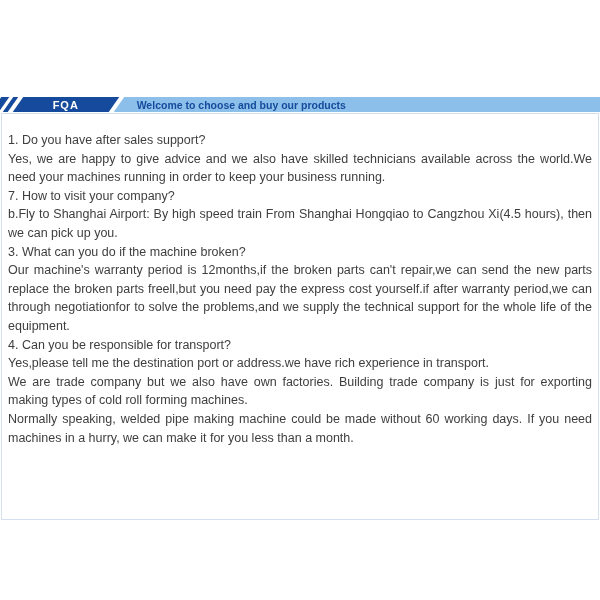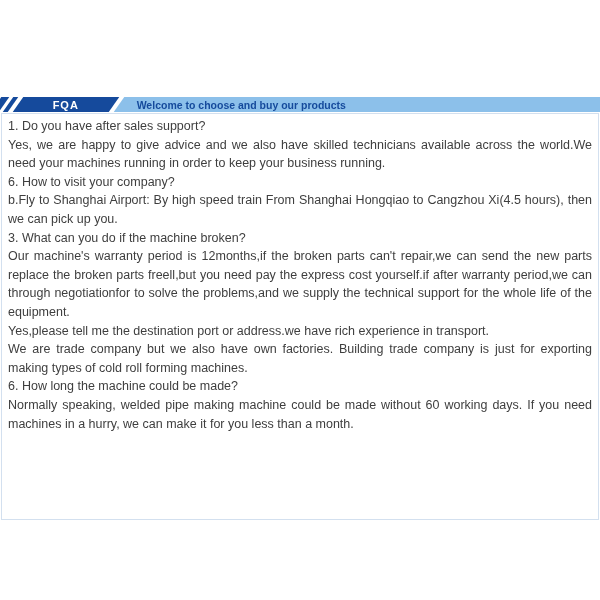--- a/index.html
+++ b/index.html
@@ -58,21 +58,21 @@
   }
 
   
   .content-box {
     position: absolute;
     top: 113px;
     left: 1px;
     right: 1px;
     height: 407px;
     box-sizing: border-box;
-    padding: 3px 6px 0 6px;
+    padding: 17px 6px 0 6px;
     background: #ffffff;
   }
   .content-box p {
     margin: 0;
     font-size: 12.5px;
     line-height: 18.6px;
     text-align: justify;
   }
 </style>
 </head>
@@ -94,47 +94,47 @@
   <div class="content-box" style="border: 1px solid rgb(211, 224, 239); color: rgb(62, 62, 62);">
     <div>
   <div class="faq-item">
     <p class="q">1. Do you have after sales support?</p>
     <div class="answers">
             <p class="a">Yes, we are happy to give advice and we also have skilled technicians available across the world.We need your machines running in order to keep your business running.</p>
           </div>
   </div>
 
   <div class="faq-item">
-    <p class="q">6. How to visit your company?</p>
+    <p class="q">7. How to visit your company?</p>
     <div class="answers">
             <p class="a">b.Fly to Shanghai Airport: By high speed train From Shanghai Hongqiao to Cangzhou Xi(4.5 hours), then we can pick up you.</p>
           </div>
   </div>
 
   <div class="faq-item">
     <p class="q">3. What can you do if the machine broken?</p>
     <div class="answers">
             <p class="a">Our machine's warranty period is 12months,if the broken parts can't repair,we can send the new parts replace the broken parts freell,but you need pay the express cost yourself.if after warranty period,we can through negotiationfor to solve the problems,and we supply the technical support for the whole life of the equipment.</p>
           </div>
   </div>
 
   <div class="faq-item">
+    <p class="q">4. Can you be responsible for transport?</p>
     <div class="answers">
             <p class="a">Yes,please tell me the destination port or address.we have rich experience in transport.</p>
           </div>
   </div>
 
   <div class="faq-item">
     <div class="answers">
             <p class="a">We are trade company but we also have own factories. Building trade company is just for exporting making types of cold roll forming machines.</p>
           </div>
   </div>
 
   <div class="faq-item">
-    <p class="q">6. How long the machine could be made?</p>
     <div class="answers">
             <p class="a">Normally speaking, welded pipe making machine could be made without 60 working days. If you need machines in a hurry, we can make it for you less than a month.</p>
           </div>
   </div>
 </div>
   </div>
 
 </div>
 
 </body></html>

